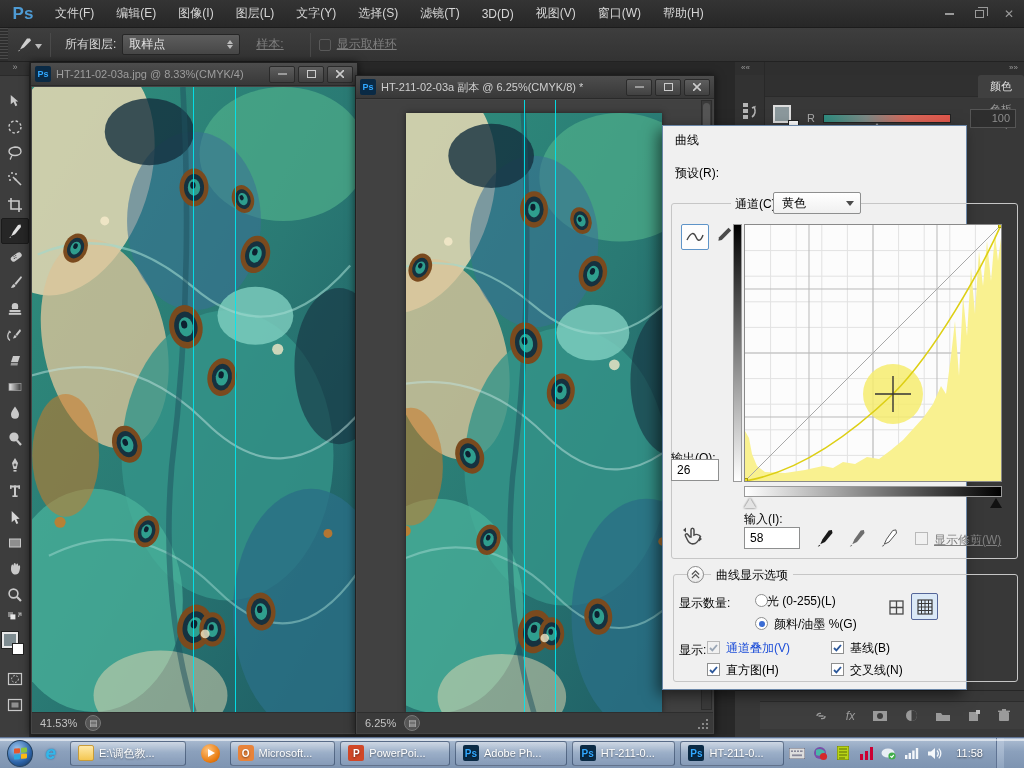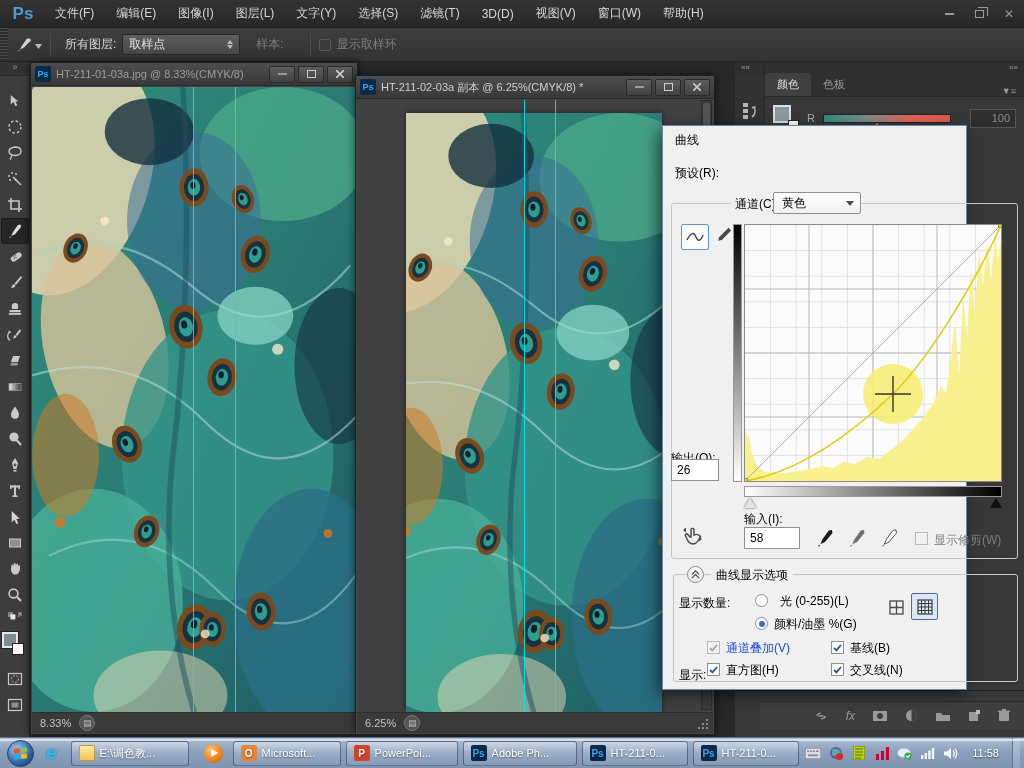--- a/index.html
+++ b/index.html
@@ -15,21 +15,21 @@
   .mb-btn{width:30px;height:22px;display:flex;align-items:center;justify-content:center;color:#9a9a9a;}
   .glyph-min{width:9px;height:2px;background:#9a9a9a;}
   .glyph-restore{width:9px;height:8px;border:1px solid #9a9a9a;position:relative;}
   .glyph-restore:before{content:"";position:absolute;left:2px;top:-4px;width:9px;height:8px;border:1px solid #9a9a9a;border-bottom:none;border-left:none;}
   .glyph-close{font-size:12px;color:#9a9a9a;font-weight:bold;}
 
   
   #optionsbar{left:0;top:28px;width:1024px;height:34px;background:linear-gradient(#3e3e3e,#333);border-bottom:1px solid #222;display:flex;align-items:center;color:#d9d9d9;font-size:12px;}
   .ob-sep{width:1px;height:24px;background:#262626;border-right:1px solid #4a4a4a;margin:0 8px;}
   .ob-label{margin:0 6px;}
-  .dim{color:#7f7f7f !important;}
+  .dim{color:#7f7f7f !important;text-decoration:underline;}
   .ps-select{height:21px;background:linear-gradient(#5d5d5d,#474747);border:1px solid #262626;border-radius:2px;display:flex;align-items:center;padding:0 6px;color:#e3e3e3;position:relative;}
   .ps-select.disabled{background:#3c3c3c;color:#7a7a7a;}
   .updown{margin-left:auto;display:flex;flex-direction:column;gap:1px;padding-left:10px;}
   .updown i{width:0;height:0;border-left:3px solid transparent;border-right:3px solid transparent;}
   .updown .up{border-bottom:4px solid #bbb;}
   .updown .dn{border-top:4px solid #bbb;}
   .ps-checkbox{width:12px;height:12px;border:1px solid #5a5a5a;background:#393939;border-radius:2px;}
   .grip-dots{width:8px;height:100%;background:repeating-linear-gradient(#4a4a4a 0 1px,#2e2e2e 1px 3px);}
 
   
@@ -65,21 +65,21 @@
     radial-gradient(circle at 6px 12px,#8a8a8a 1px,transparent 1.5px),
     radial-gradient(circle at 10px 12px,#8a8a8a 1px,transparent 1.5px),
     radial-gradient(circle at 6px 8px,#8a8a8a 1px,transparent 1.5px),
     radial-gradient(circle at 10px 8px,#8a8a8a 1px,transparent 1.5px),
     radial-gradient(circle at 10px 4px,#8a8a8a 1px,transparent 1.5px);}
 
   
   #dock-col{left:735px;top:62px;width:30px;height:628px;background:#323232;border-right:1px solid #282828;}
   #panel-area{left:765px;top:62px;width:259px;height:628px;background:#383838;}
   .dock-header{height:13px;display:flex;justify-content:space-between;color:#9a9a9a;font-size:8px;padding:1px 6px;background:#2f2f2f;}
-  .panel-tabs{display:flex;align-items:flex-end;height:22px;background:#303030;border-bottom:1px solid #2a2a2a;font-size:11px;}
+  .panel-tabs{display:flex;align-items:flex-end;height:22px;background:#303030;border-bottom:1px solid #2a2a2a;font-size:11px;flex-direction:column;}
   .ptab{padding:4px 12px;color:#9a9a9a;}
   .ptab.active{background:#404040;color:#dedede;border-radius:3px 3px 0 0;}
   .panel-menu{margin-left:auto;color:#9a9a9a;font-size:9px;padding-right:8px;}
   .color-row{display:flex;align-items:center;padding:8px 8px 0 8px;gap:8px;color:#a9a9a9;font-size:11px;}
   .mini-fg{position:relative;width:26px;height:26px;flex:0 0 26px;}
   .mini-fg .f{position:absolute;left:0;top:0;width:18px;height:18px;background:#8b989c;border:2px solid #ddd;}
   .mini-fg .b{position:absolute;right:0;bottom:0;width:11px;height:11px;background:#fff;border:1px solid #222;}
   .r-slider{position:relative;width:128px;height:9px;background:linear-gradient(90deg,#2e8d80,#7d8a86,#d9685a,#e2574b);border:1px solid #222;}
   .r-thumb{position:absolute;left:38%;bottom:-8px;width:0;height:0;border-left:5px solid transparent;border-right:5px solid transparent;border-bottom:7px solid #9d9d9d;}
   .r-value{width:46px;height:19px;background:#2e2e2e;border:1px solid #555;color:#8d8d8d;font-size:11px;display:flex;align-items:center;justify-content:flex-end;padding:0 5px;margin-left:auto;}
@@ -125,21 +125,21 @@
   .tb-btn{height:25px;min-width:0;background:linear-gradient(rgba(255,255,255,.45),rgba(215,228,244,.22) 48%,rgba(150,170,198,.25));border:1px solid rgba(30,50,80,.55);border-radius:3px;display:flex;align-items:center;padding:0 7px;gap:5px;font-size:11px;color:#fff;text-shadow:0 1px 2px rgba(0,0,0,.5);margin-right:5px;}
   .tb-btn .lbl{white-space:nowrap;overflow:hidden;max-width:78px;}
   .tb-ico{width:16px;height:16px;flex:0 0 16px;display:flex;align-items:center;justify-content:center;font-size:10px;font-weight:bold;border-radius:2px;}
   .ico-folder{background:linear-gradient(#ffe9a8,#f4c752);border:1px solid #c79b3a;}
   .ico-ppt{background:#d04727;color:#fff;}
   .ico-office{background:#e8833a;color:#fff;border-radius:3px;}
   .ico-ps{background:#0a2a45;color:#31a8ff;}
   .ie-e{font-size:19px;font-style:italic;font-weight:bold;color:#35b6e8;text-shadow:0 0 2px #1b6fa8;}
   .media-circle{width:19px;height:19px;border-radius:50%;background:radial-gradient(circle at 7px 6px,#ffc27a,#e87b10 65%,#b35404);display:flex;align-items:center;justify-content:center;}
   .media-circle i{width:0;height:0;border-top:4px solid transparent;border-bottom:4px solid transparent;border-left:7px solid #fff;margin-left:2px;}
-  #tray{margin-left:auto;display:flex;align-items:center;gap:7px;padding-right:4px;height:100%;}
+  #tray{margin-left:auto;display:flex;align-items:center;gap:7px;padding-right:20px;height:100%;}
   .tray-ico{display:flex;align-items:center;justify-content:center;width:16px;height:16px;}
   #clock{font-size:11px;color:#fff;text-shadow:0 1px 2px rgba(0,0,0,.6);padding:0 6px;}
   #show-desktop{width:8px;height:31px;background:linear-gradient(#b7c6da,#8fa4bf);border-left:1px solid #5f7393;}
 </style>
 </head>
 <body>
 
 <div id="screen">
 
   <svg width="0" height="0" style="position:absolute">
@@ -407,21 +407,21 @@
         <svg width="16" height="14" viewBox="0 0 16 14">
           <rect x="1.5" y="1.5" width="13" height="11" fill="none" stroke="#c9c9c9" stroke-width="1.2"></rect>
           <rect x="4.5" y="4.5" width="7" height="5" fill="#8f8f8f"></rect>
         </svg>
       </div>
   </div>
 
   <div id="win1" class="abs doc-window">
     <div class="doc-title">
       <span class="ps-doc-icon">Ps</span>
-      <span class="t">HT-211-01-03a.jpg @ 8.33%(CMYK/8)</span>
+      <span class="t">HT-211-02-03a.jpg @ 8.33%(CMYK/4)</span>
       <span class="tb-buttons">
         <span class="b">
             <span class="glyph-min"></span>
           </span>
         <span class="b">
             <span style="width:9px;height:8px;border:1px solid #ccc;display:block;"></span>
           </span>
         <span class="b">
             <svg width="8" height="8">
               <path d="M0,0 L8,8 M8,0 L0,8" stroke="#ccc" stroke-width="1.6"></path>
@@ -432,21 +432,21 @@
     <div class="doc-canvas">
       <div class="art-img" style="left:0;top:0;right:0;bottom:0;">
         <svg preserveAspectRatio="xMidYMid slice" viewBox="0 0 300 560" width="100%" height="100%">
             <use href="#art"></use>
           </svg>
       </div>
       <div class="guide" style="left:161px;"></div>
       <div class="guide" style="left:203px;"></div>
     </div>
     <div class="doc-status">
-      <span>8.33%</span>
+      <span>41.53%</span>
       <span class="status-badge">▤</span>
     </div>
   </div>
 
   <div id="dock-col" class="abs">
     <div class="dock-header">
         <span>««</span>
       </div>
     <div style="margin:26px 0 0 6px;">
       <svg width="18" height="20" viewBox="0 0 18 20">
@@ -652,38 +652,38 @@
     <div class="group-box" style="left:10px;top:448px;width:345px;height:108px;"></div>
     <span class="collapse-btn">
       <svg width="9" height="9" viewBox="0 0 10 10">
           <path d="M1,5 L5,1 L9,5 M1,9 L5,5 L9,9" fill="none" stroke="#555" stroke-width="1.4"></path>
         </svg>
     </span>
     <span class="dlg-label" style="left:48px;top:441px;background:#f0f0f0;padding:0 5px;">曲线显示选项</span>
 
     <span class="dlg-label" style="left:16px;top:469px;">显示数量:</span>
     <span class="w7-radio" style="left:92px;top:468px;"></span>
-    <span class="dlg-label" style="left:117px;top:467px;">光 (0-255)(L)</span>
+    <span class="dlg-label" style="left:104px;top:467px;">光 (0-255)(L)</span>
     <span class="w7-radio checked" style="left:92px;top:491px;"></span>
     <span class="dlg-label" style="left:111px;top:490px;">颜料/油墨 %(G)</span>
 
     <span class="grid-btn" style="left:222px;top:470px;width:22px;height:22px;">
       <svg width="15" height="15" viewBox="0 0 15 15">
           <rect x="1" y="1" width="13" height="13" fill="none" stroke="#4a4a4a" stroke-width="1.3"></rect>
           <path d="M7.5,1V14 M1,7.5H14" stroke="#4a4a4a" stroke-width="1.3"></path>
         </svg>
     </span>
     <span class="grid-btn pressed" style="left:248px;top:467px;width:27px;height:27px;">
       <svg width="16" height="16" viewBox="0 0 16 16">
           <rect x="1" y="1" width="14" height="14" fill="none" stroke="#3a3a3a" stroke-width="1.2"></rect>
           <path d="M4.5,1V15 M8,1V15 M11.5,1V15 M1,4.5H15 M1,8H15 M1,11.5H15" stroke="#3a3a3a" stroke-width="1"></path>
         </svg>
     </span>
 
-    <span class="dlg-label" style="left:16px;top:541px;">显示:</span>
+    <span class="dlg-label" style="left:16px;top:516px;">显示:</span>
     <span class="w7-check disabled" style="left:44px;top:515px;">
         <svg width="9" height="8">
           <path d="M1,4 L3.4,6.4 L8,1" fill="none" stroke="#9aa6b5" stroke-width="1.8"></path>
         </svg>
       </span>
     <span class="dlg-label" style="left:63px;top:514px;color:#1d4ed8;">通道叠加(V)</span>
     <span class="w7-check" style="left:168px;top:515px;">
         <svg width="9" height="8">
           <path d="M1,4 L3.4,6.4 L8,1" fill="none" stroke="#2b579a" stroke-width="1.8"></path>
         </svg>

